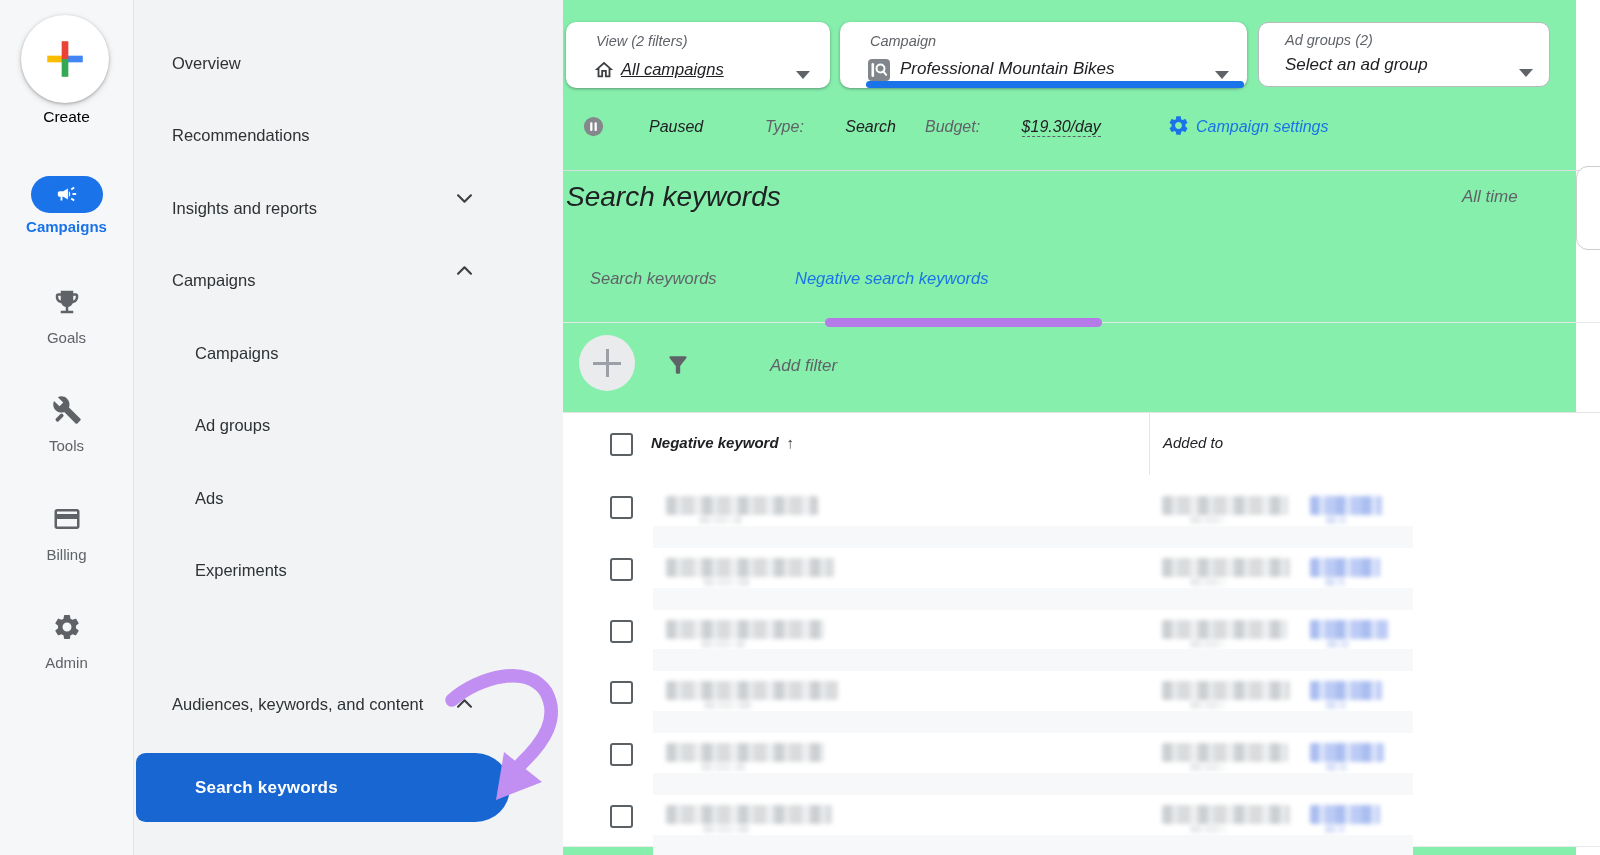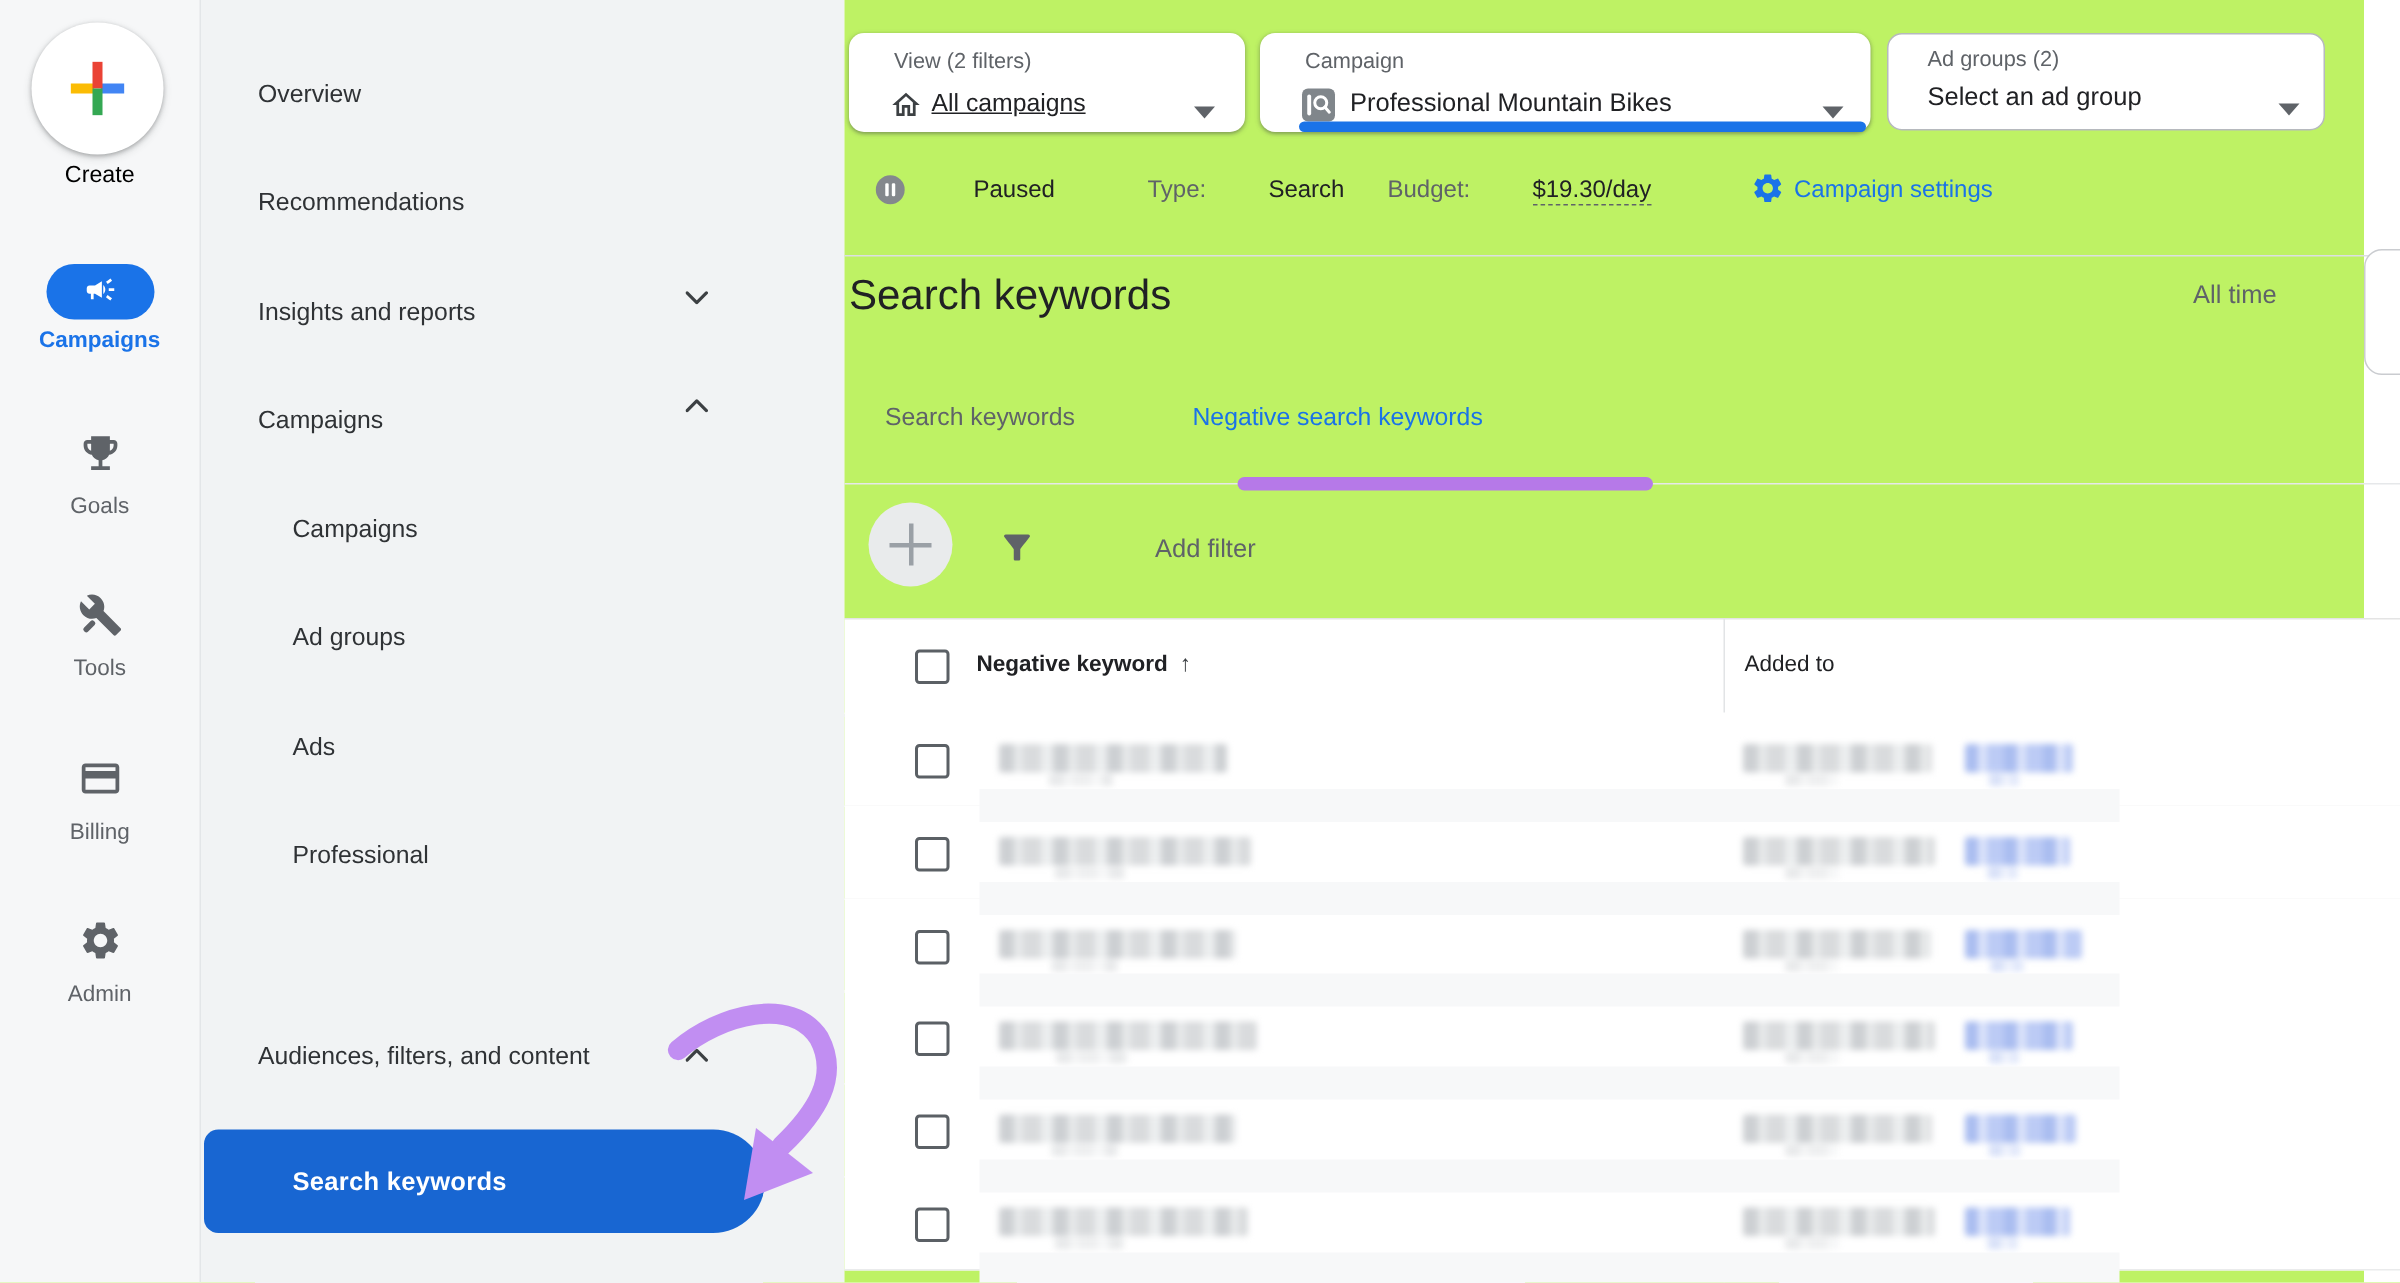--- a/index.html
+++ b/index.html
@@ -26,21 +26,21 @@
   .nitem.sub .nlabel{left:61px;}
   .chev{position:absolute;left:323px;top:7px;width:15px;height:9px;}
   .chev path{fill:none;stroke:#3c4043;stroke-width:2;stroke-linecap:round;stroke-linejoin:round;}
   .chev.up{transform:rotate(180deg);}
   .nitem.wrap{height:66px;}
   .nitem.wrap .nlabel{width:280px;line-height:31px;}
   .navpill{position:absolute;left:2px;top:753px;width:374px;height:69px;background:#1866d2;
     border-radius:10px 36px 36px 10px;cursor:pointer;z-index:5;}
   .navpill .plabel{position:absolute;left:59px;top:0;line-height:69px;color:#fff;font-size:17px;font-weight:bold;letter-spacing:.2px;}
   
-  .main{position:absolute;left:563px;top:0;width:1013px;height:855px;background:#bef264;}
+  .main{position:absolute;left:563px;top:0;width:1013px;height:855px;background:#86efac;font-style:italic;}
   .fcard{position:absolute;top:22px;height:66px;background:#fff;border-radius:10px;
     box-shadow:0 1px 2px rgba(60,64,67,.3),0 1px 3px 1px rgba(60,64,67,.15);cursor:pointer;}
   .fcard .clabel{position:absolute;left:30px;top:11px;font-size:14.5px;color:#5f6368;}
   .caret{position:absolute;width:0;height:0;border-left:7px solid transparent;border-right:7px solid transparent;border-top:8px solid #5f6368;}
   .card1{left:3px;width:264px;}
   .card1 .cvalue{position:absolute;left:55px;top:38px;font-size:16.5px;font-weight:500;color:#202124;text-decoration:underline;}
   .card2{left:277px;width:407px;}
   .card2 .cvalue{position:absolute;left:60px;top:37px;font-size:17px;color:#202124;}
   .bluebar{position:absolute;left:26px;right:3px;bottom:0;height:7px;border-radius:4px;background:#1a73e8;}
   .card3{left:695px;width:290px;height:63px;box-shadow:none;border:1.5px solid #b6b9be;}
@@ -175,24 +175,24 @@
   <div class="nitem sub" style="top:332px">
       <span class="nlabel">Campaigns</span>
     </div>
   <div class="nitem sub" style="top:404px">
       <span class="nlabel">Ad groups</span>
     </div>
   <div class="nitem sub" style="top:477px">
       <span class="nlabel">Ads</span>
     </div>
   <div class="nitem sub" style="top:549px">
-      <span class="nlabel">Professional</span>
+      <span class="nlabel">Experiments</span>
     </div>
   <div class="nitem wrap" style="top:677px">
-    <span class="nlabel">Audiences, filters, and content</span>
+    <span class="nlabel">Audiences, keywords, and content</span>
     <svg class="chev up" style="top:22px" viewBox="0 0 14 8">
         <path d="M1 1 L7 7 L13 1"></path>
       </svg>
   </div>
   <div class="navpill">
     <span class="plabel">Search keywords</span>
   </div>
 </div>
 
 <div class="main">

